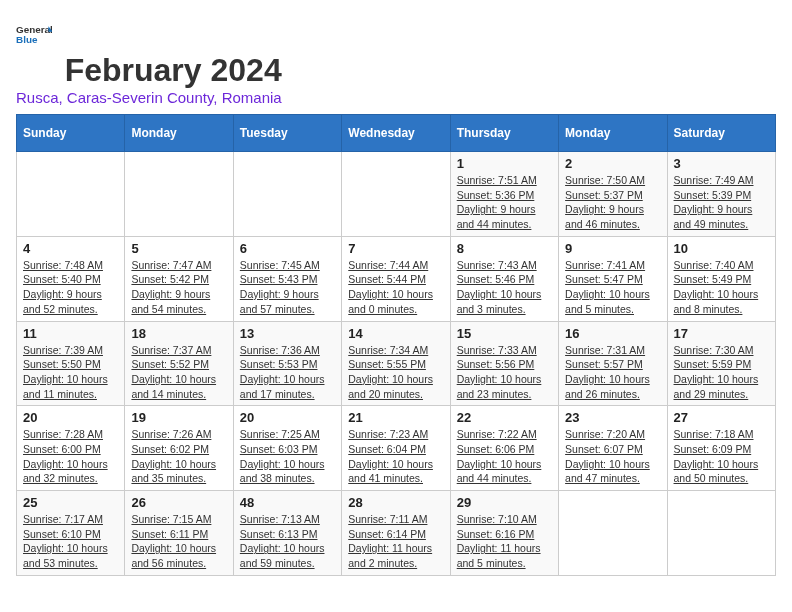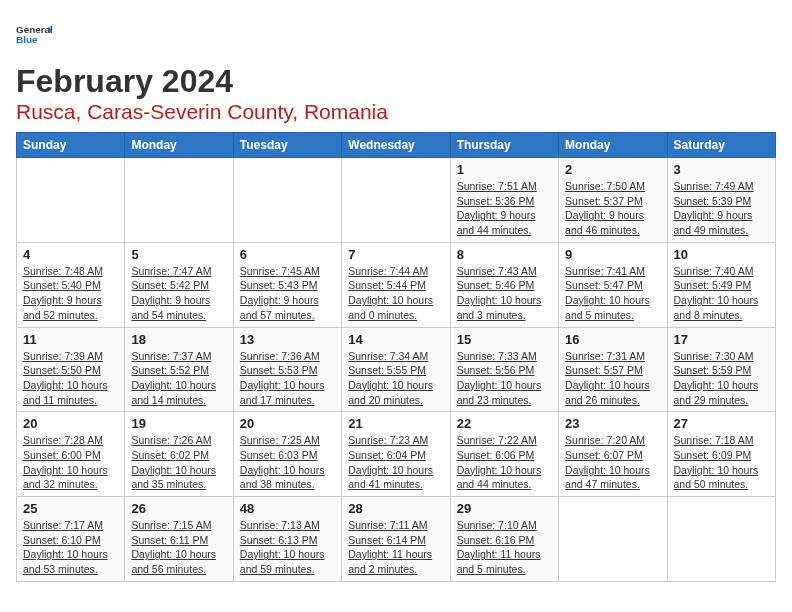--- a/index.html
+++ b/index.html
@@ -16,40 +16,40 @@
       align-items: flex-start;
       margin-bottom: 8px;
       flex-direction: column;
     }
     .logo {
       display: flex;
       align-items: center;
       gap: 4px;
     }
     .title-section {
-      margin-top: 11px;
+      text-align: right;
     }
     .month-title {
       font-size: 32px;
       font-weight: bold;
       color: #333;
     }
     .location-title {
-      font-size: 21px;
-      color: #b91c1c;
+      font-size: 15px;
+      color: #6d28d9;
     }
     table {
       width: 100%;
       border-collapse: collapse;
       font-size: 11px;
     }
     thead tr th {
       background-color: #2e75c4;
       color: #fff;
-      padding: 5px 6px;
+      padding: 11px 6px;
       text-align: left;
       font-weight: bold;
       font-size: 12px;
       border: 1px solid #2563a8;
     }
     tbody tr td {
       border: 1px solid #ccc;
       padding: 4px 6px;
       vertical-align: top;
       width: 108px;

